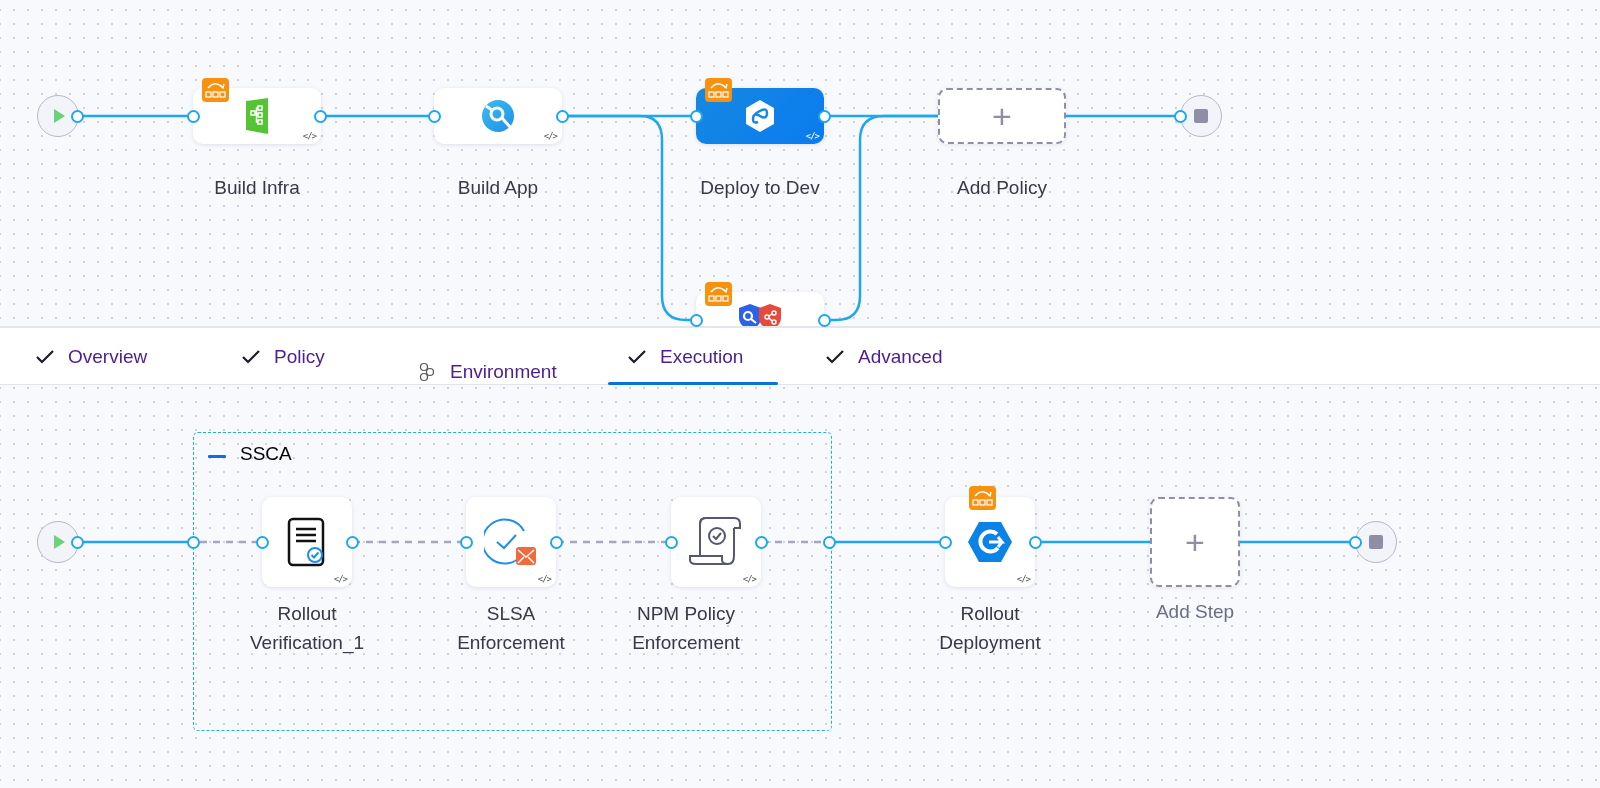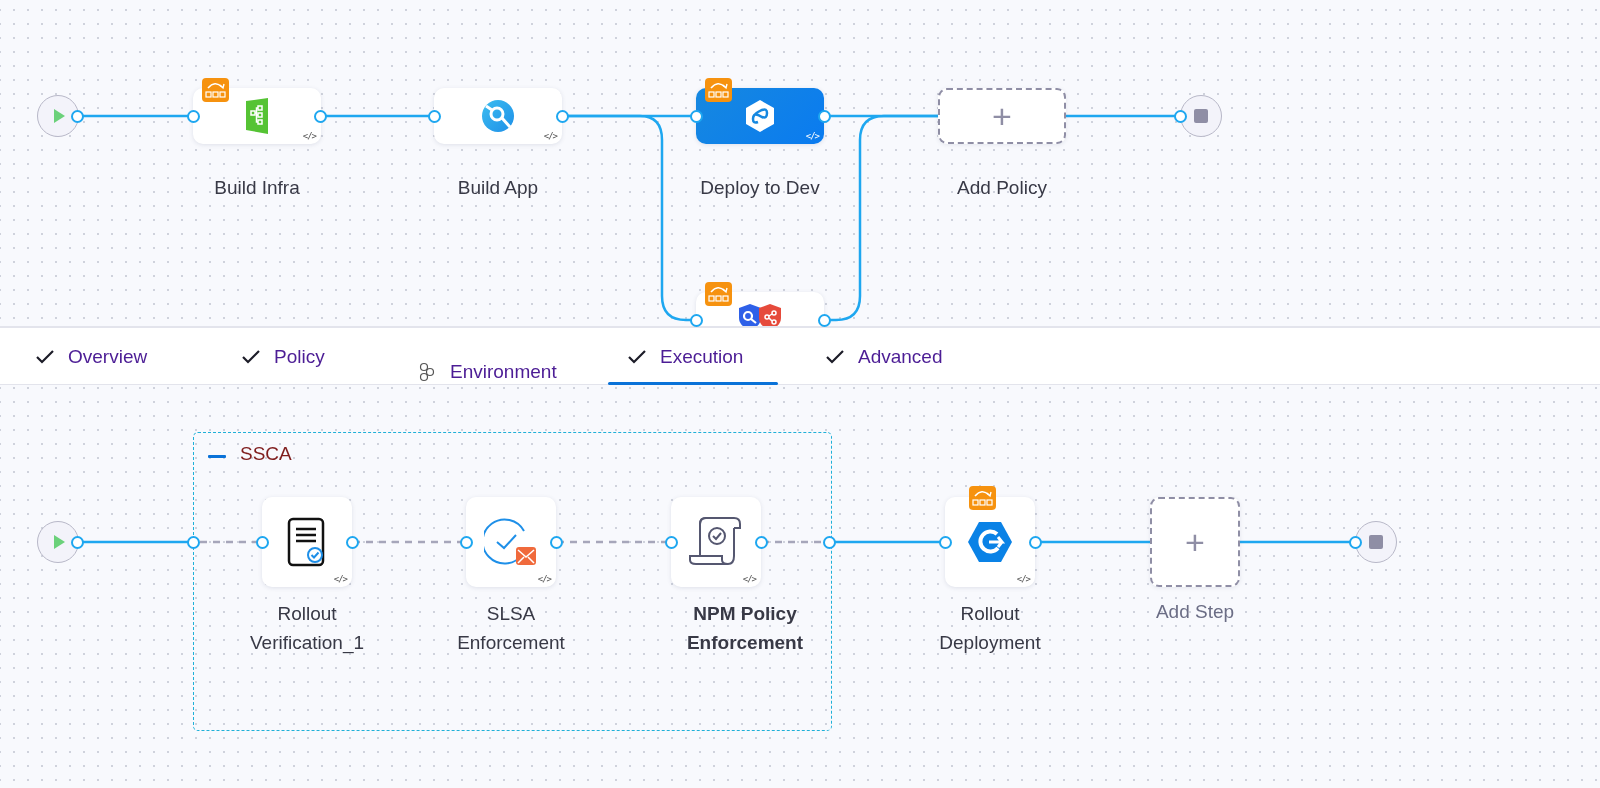--- a/index.html
+++ b/index.html
@@ -72,21 +72,21 @@
     position: absolute; top: 0; height: 57px; display: flex; align-items: center;
     font-size: 19px; color: #4c1d95; cursor: pointer;
   }
   .tab .ic { width: 22px; height: 22px; margin-right: 12px; display: flex; align-items: center; justify-content: center; }
   .tab-underline { position: absolute; top: 54px; height: 3px; background: #0a72d8; border-radius: 2px; }
 
   .group-box {
     position: absolute; left: 193px; top: 432px; width: 639px; height: 299px;
     border: 1.3px dashed #1fb0d8; border-radius: 5px;
   }
-  .group-title { position: absolute; left: 240px; top: 443px; font-size: 19px; color: #7f1d1d; }
+  .group-title { position: absolute; left: 240px; top: 443px; font-size: 19px; color: #000000; }
   .collapse-dash { position: absolute; left: 208px; top: 455px; width: 18px; height: 3px; background: #0a72d8; border-radius: 1px; }
 </style>
 </head>
 <body>
 
 <div class="canvas">
 
   <svg class="wires">
     <g fill="none" stroke="#1ea7f0" stroke-width="2.5">
       <line x1="77" y1="116" x2="193" y2="116"></line>
@@ -317,21 +317,21 @@
         <path d="M12 40 V8 Q12 2 18 2 H46 Q52 2 52 8 V12 H46"></path>
         <path d="M46 12 V40 Q46 48 40 48 H8 Q2 48 2 44 V40 H34 V44 Q34 48 40 48"></path>
         <circle cx="29" cy="20" r="8"></circle>
         <path d="M25 20 L28 23 L33 17"></path>
         <path d="M18 2 Q12 2 12 8"></path>
       </g>
     </svg>
     <span class="code-glyph">&lt;/&gt;</span>
   </div>
   <div class="port" style="left:755px;top:536px;"></div>
-  <div class="node-label" style="left:660px;top:599px;width:170px;font-weight:bold;">
+  <div class="node-label" style="left:601px;top:599px;width:170px;">
     <div>NPM Policy</div>
     <div>Enforcement</div>
   </div>
 
   <div class="port" style="left:823px;top:536px;"></div>
 
   <div class="port" style="left:939px;top:536px;"></div>
   <div class="step-card" style="left:945px;top:497px;">
     <svg width="46" height="42" viewBox="0 0 46 42">
       <path d="M12 1 H34 L45 21 L34 41 H12 L1 21 Z" fill="#0a82e6"></path>

